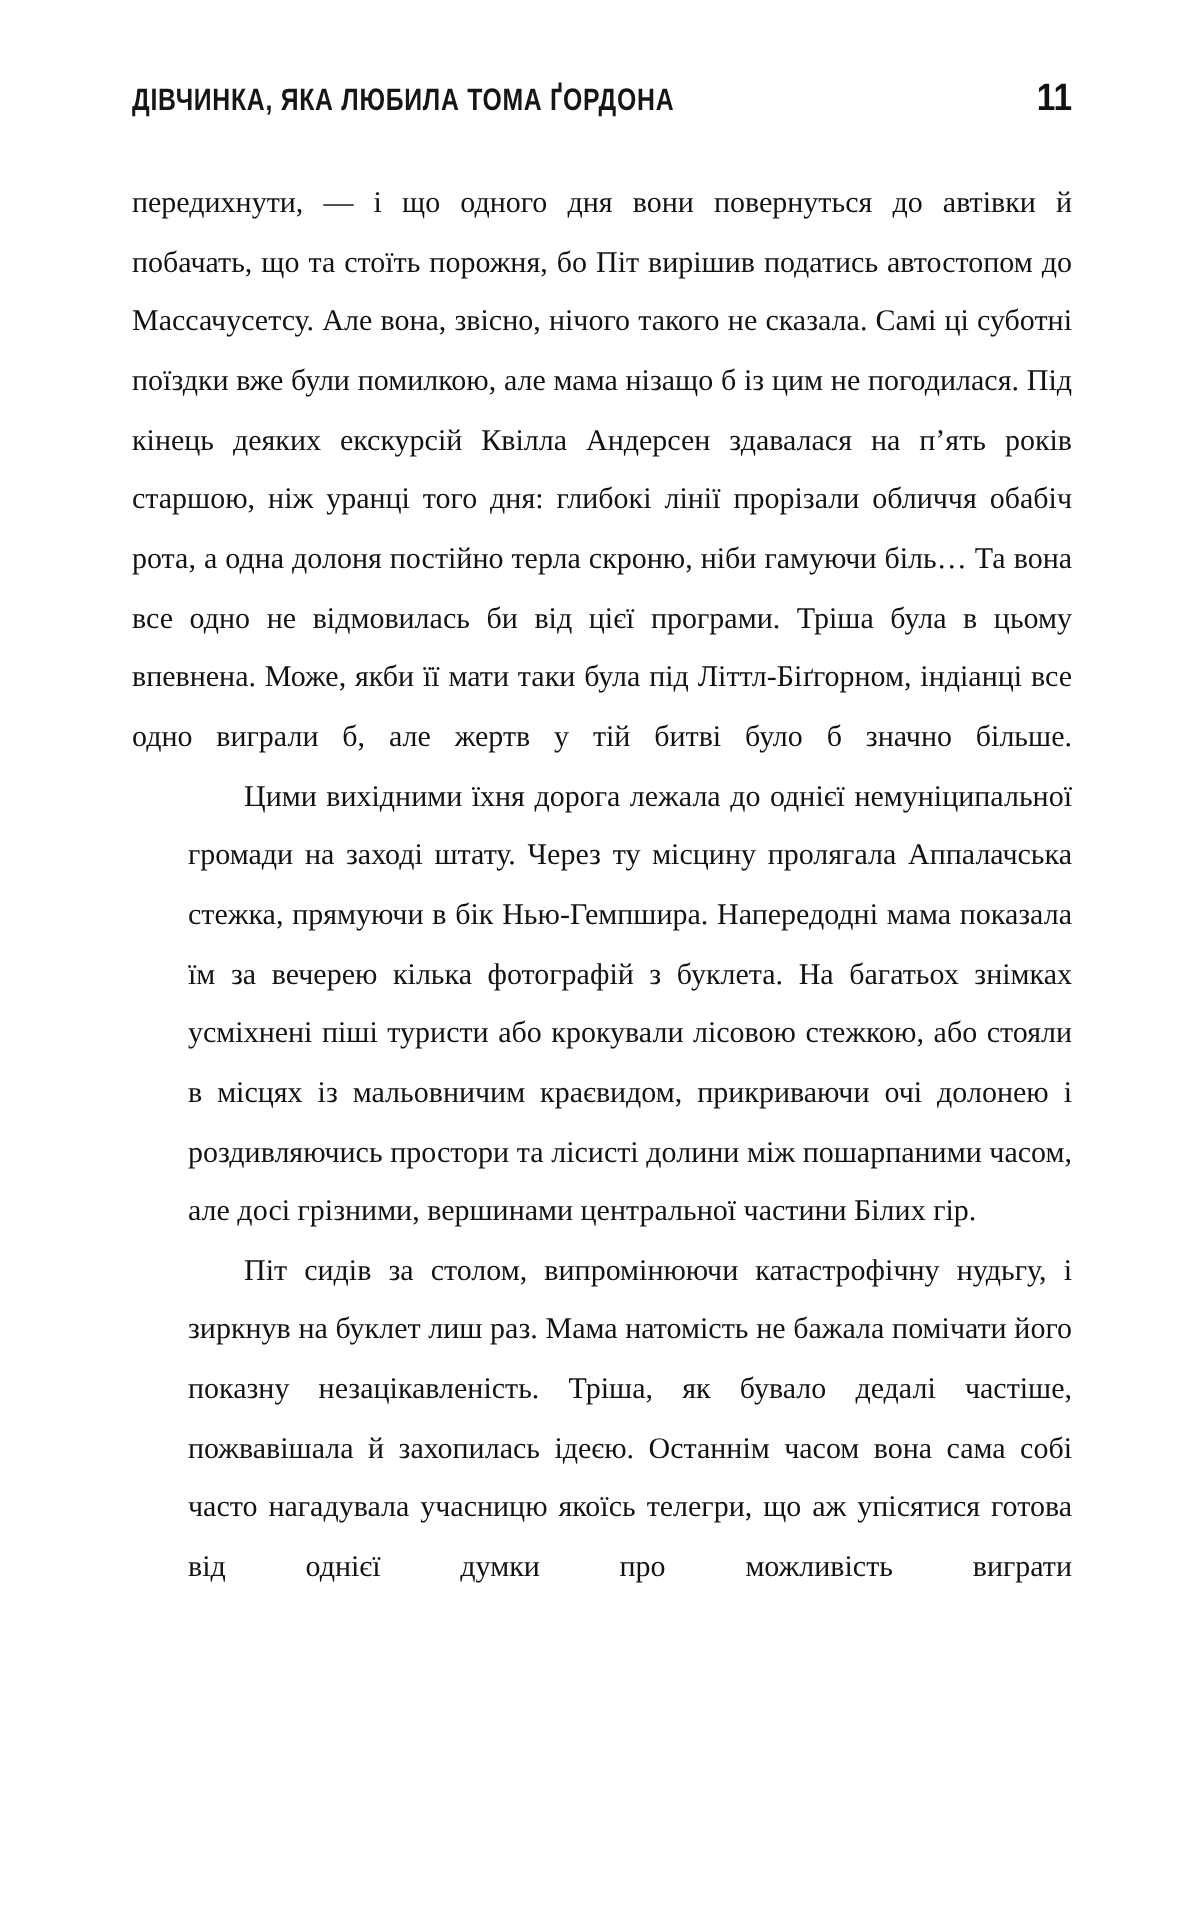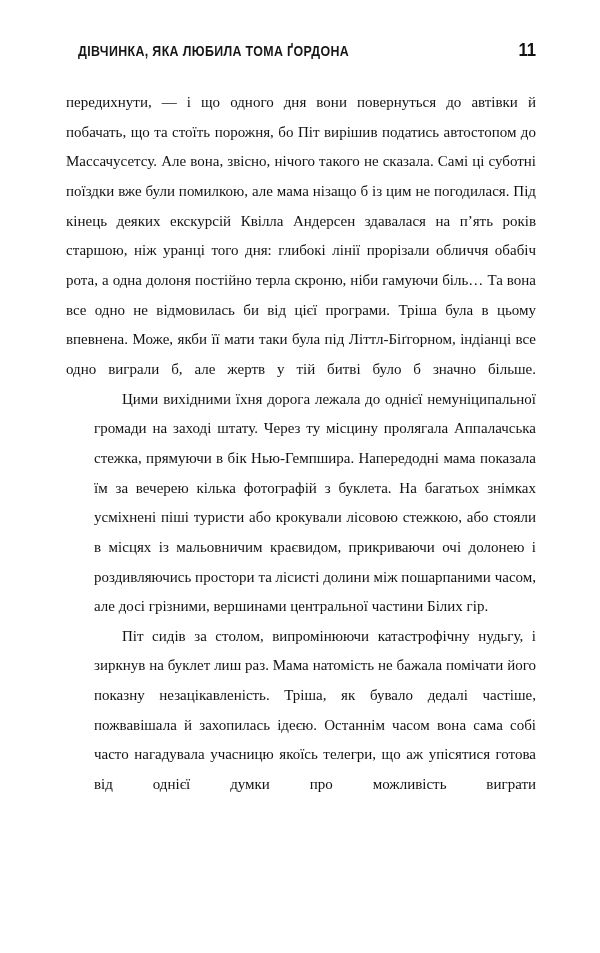--- a/index.html
+++ b/index.html
@@ -19,21 +19,21 @@
     width: 600px;
     height: 953px;
     background: #ffffff;
     overflow: hidden;
     box-sizing: border-box;
   }
 
   
   .running-head {
     position: absolute;
-    left: 78px;
+    left: 66px;
     right: 64px;
     top: 40px;
     height: 24px;
     display: flex;
     align-items: baseline;
     justify-content: space-between;
     gap: 13px;
   }
 
   .running-head .rh-title {

